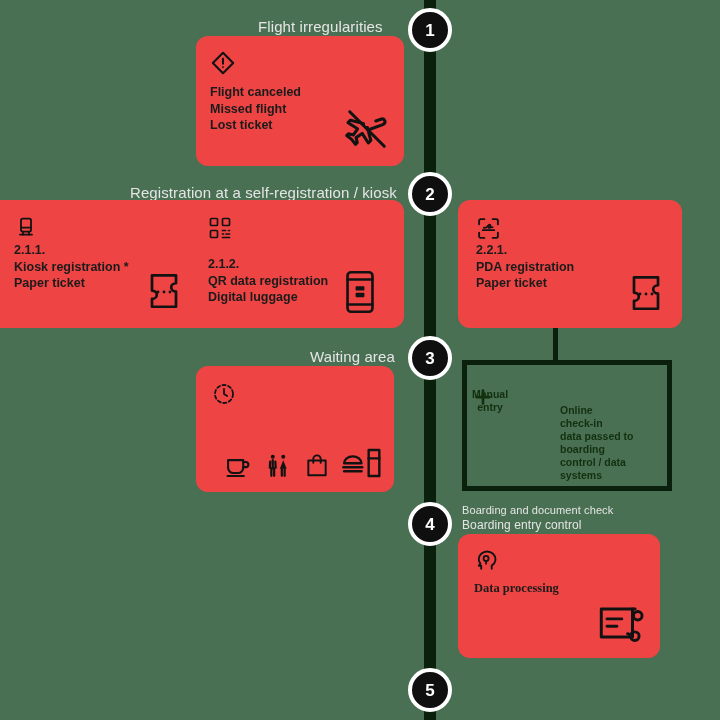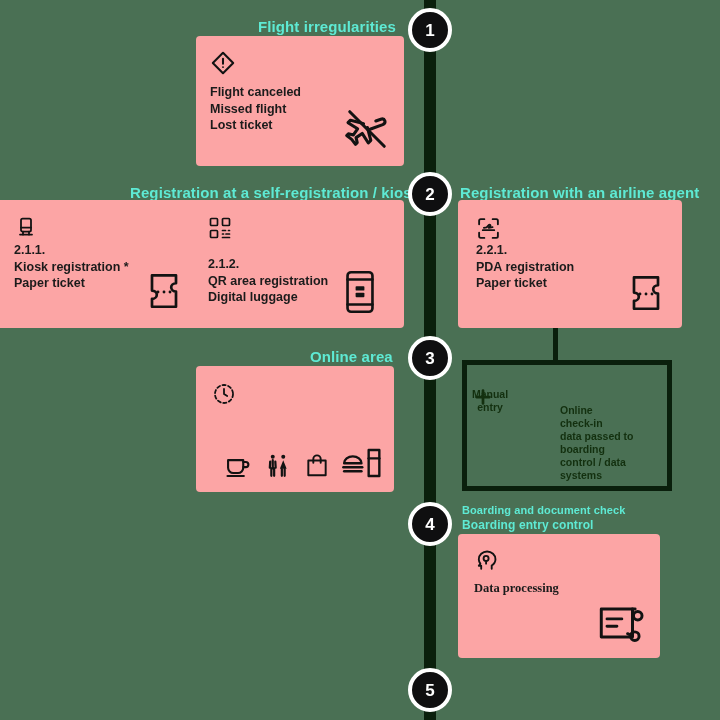--- a/index.html
+++ b/index.html
@@ -35,33 +35,33 @@
   .node span{line-height:1;}
   .n1{top:8px;}
   .n2{top:172px;}
   .n3{top:336px;}
   .n4{top:502px;}
   .n5{top:668px;}
 
   
   .heading{
     position:absolute;
-    color:#5eead4;
+    color:#e5e5e5;
     font-size:15px;
-    font-weight:700;
+    font-weight:400;
     letter-spacing:.1px;
     white-space:nowrap;
     z-index:3;
   }
 
   
   .card{
     position:absolute;
-    background:#fca5a5;
-    border-radius:4px;
+    background:#ef4444;
+    border-radius:12px;
     z-index:4;
     box-sizing:border-box;
     overflow:hidden;
   }
   .card .topicon{
     position:absolute;left:14px;top:14px;
     width:26px;height:26px;
     color:#121212;
   }
   .card .lines{
@@ -142,21 +142,20 @@
     <span class="bigicon" style="right:14px;bottom:14px;">
       <svg width="46" height="46" viewBox="0 0 24 24" fill="none" stroke="#121212" stroke-width="1.6" stroke-linecap="round" stroke-linejoin="round">
         <path d="M10.2 9.2 3.4 7.4l-1.3 1.3 5 3.2-2.2 3.2-2.6-.6-.9.9 2.6 2 2 2.6.9-.9-.6-2.6 3.2-2.2 3.2 5 1.3-1.3-1.8-6.8"></path>
         <path d="M13.6 12.1l6.6-2.4c.9-.4 1.4-1.2 1.1-2-.3-.8-1.2-1.1-2.1-.8l-2.6.9"></path>
         <path d="M3 3 21 21"></path>
       </svg>
     </span>
   </div>
 
   <span class="heading" style="left:130px;top:184px;">Registration at a self-registration / kiosk</span>
-  <span class="heading" style="left:460px;top:184px;">Registration with an airline agent</span>
 
   <div class="card" style="left:-14px;top:200px;width:418px;height:128px;">
 
     <span class="topicon" style="left:28px;top:16px;">
       <svg width="24" height="24" viewBox="0 0 24 24" fill="none" stroke="#121212" stroke-width="1.8" stroke-linecap="round" stroke-linejoin="round">
         <rect x="7" y="2.6" width="10" height="13" rx="1.6"></rect>
         <path d="M7 11.6h10"></path>
         <path d="M6 18.6h12"></path>
           <path d="M9 15.6v3"></path>
           <path d="M15 15.6v3"></path>
@@ -179,21 +178,21 @@
     <span class="topicon" style="left:222px;top:16px;">
       <svg width="24" height="24" viewBox="0 0 24 24" fill="none" stroke="#121212" stroke-width="1.7" stroke-linecap="round" stroke-linejoin="round">
         <rect x="2.5" y="2.5" width="7" height="7" rx="1"></rect>
         <rect x="14.5" y="2.5" width="7" height="7" rx="1"></rect>
         <rect x="2.5" y="14.5" width="7" height="7" rx="1"></rect>
         <path d="M14.5 14.5h3M20.5 14.5h1M14.5 18h1M18 18h3.5M14.5 21.5h7"></path>
       </svg>
     </span>
     <div class="lines" style="left:222px;top:56px;">
       <div>2.1.2.</div>
-      <div>QR area registration</div>
+      <div>QR data registration</div>
       <div>Digital luggage</div>
     </div>
     <span class="bigicon" style="left:356px;bottom:14px;">
       <svg width="36" height="44" viewBox="0 0 24 30" fill="none" stroke="#121212" stroke-width="1.8" stroke-linecap="round" stroke-linejoin="round">
         <rect x="3.5" y="1.5" width="17" height="27" rx="2.4"></rect>
         <path d="M3.5 6.5h17M3.5 23.5h17"></path>
         <rect x="9" y="11" width="6" height="3" rx=".6" fill="#121212" stroke="none"></rect>
         <rect x="9" y="15.5" width="6" height="3" rx=".6" fill="#121212" stroke="none"></rect>
       </svg>
     </span>
@@ -217,21 +216,21 @@
     <span class="bigicon" style="right:18px;bottom:14px;">
       <svg width="36" height="40" viewBox="0 0 24 26" fill="none" stroke="#121212" stroke-width="1.8" stroke-linecap="round" stroke-linejoin="round">
         <path d="M4 2h16v5.5c-1.8 0-3.2 1.3-3.2 2.9s1.4 2.9 3.2 2.9V24H4v-5.5c1.8 0 3.2-1.3 3.2-2.9S5.8 12.7 4 12.7z" transform="scale(1,0.95)"></path>
         <circle cx="8" cy="13" r="0.95" fill="#121212" stroke="none"></circle>
         <circle cx="12" cy="13" r="0.95" fill="#121212" stroke="none"></circle>
         <circle cx="16" cy="13" r="0.95" fill="#121212" stroke="none"></circle>
       </svg>
     </span>
   </div>
 
-  <span class="heading" style="left:310px;top:348px;">Online area</span>
+  <span class="heading" style="left:310px;top:348px;">Waiting area</span>
 
   <div class="card" style="left:196px;top:366px;width:198px;height:126px;">
     <span class="topicon" style="left:16px;top:16px;">
       <svg width="24" height="24" viewBox="0 0 24 24" fill="none" stroke="#121212" stroke-width="1.8" stroke-linecap="round" stroke-linejoin="round" stroke-dasharray="3.2 2.6">
         <circle cx="12" cy="12" r="9"></circle>
       </svg>
       <svg width="24" height="24" viewBox="0 0 24 24" fill="none" style="margin-top:-24px;" stroke="#121212" stroke-width="1.8" stroke-linecap="round" stroke-linejoin="round">
         <path d="M12 7v5l3.2 2"></path>
       </svg>
     </span>

